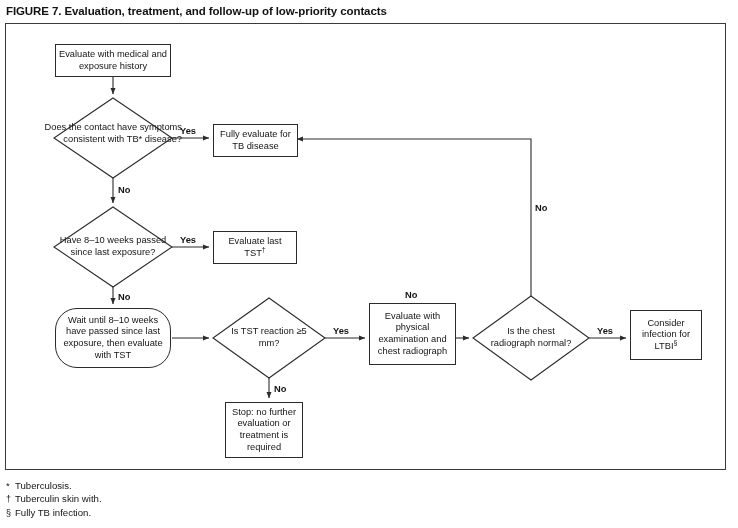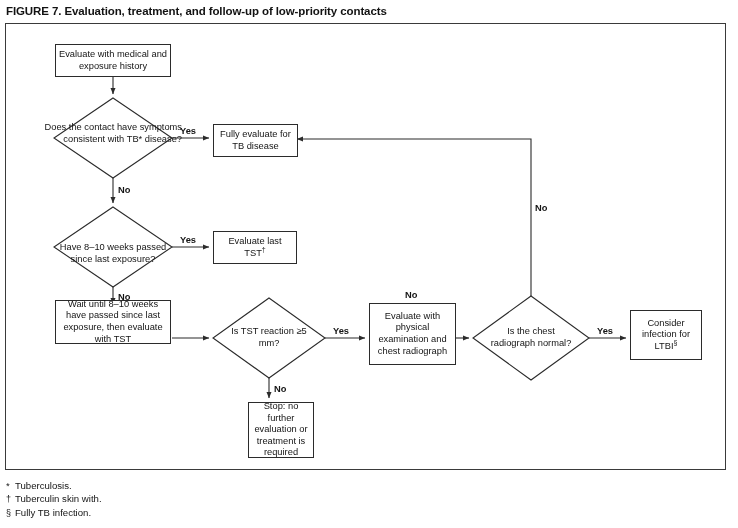--- a/index.html
+++ b/index.html
@@ -153,41 +153,41 @@
   </div>
 
   <div class="node proc" style="left:213px; top:124px; width:85px; height:33px;">
     <span class="txt">Fully evaluate for TB disease</span>
   </div>
 
   <div class="node proc" style="left:213px; top:231px; width:84px; height:33px;">
     <span class="txt"><span>Evaluate last TST</span><sup>†</sup></span>
   </div>
 
-  <div class="node proc" style="left:55px; top:300px; width:116px; height:44px;">
+  <div class="node proc" style="left:55px; top:308px; width:116px; height:60px;border-radius:22px;">
     <span class="txt">Wait until 8–10 weeks have passed since last exposure, then evaluate with TST</span>
   </div>
 
-  <div class="node proc" style="left:248px; top:402px; width:66px; height:56px;">
+  <div class="node proc" style="left:225px; top:402px; width:78px; height:56px;">
     <span class="txt">Stop: no further evaluation or treatment is required</span>
   </div>
 
   <div class="node proc" style="left:369px; top:303px; width:87px; height:62px;">
     <span class="txt">Evaluate with physical examination and chest radiograph</span>
   </div>
 
   <div class="node proc" style="left:630px; top:310px; width:72px; height:50px;">
     <span class="txt"><span>Consider infection for LTBI</span><sup>§</sup></span>
   </div>
 
   <div class="diamond-label" style="left:44px; top:100px; width:138px; height:68px;text-align:right;">
     <span>Does the contact have symptoms consistent with TB* disease?</span>
   </div>
 
-  <div class="diamond-label" style="left:59px; top:225px; width:108px; height:58px;">
+  <div class="diamond-label" style="left:59px; top:218px; width:108px; height:58px;">
     <span>Have 8–10 weeks passed since last exposure?</span>
   </div>
 
   <div class="diamond-label" style="left:224px; top:312px; width:90px; height:52px;text-align:center;">
     <span>Is TST reaction ≥5 mm?</span>
   </div>
 
   <div class="diamond-label" style="left:487px; top:308px; width:88px; height:60px;justify-content:flex-end;">
     <span>Is the chest radiograph normal?</span>
   </div>

